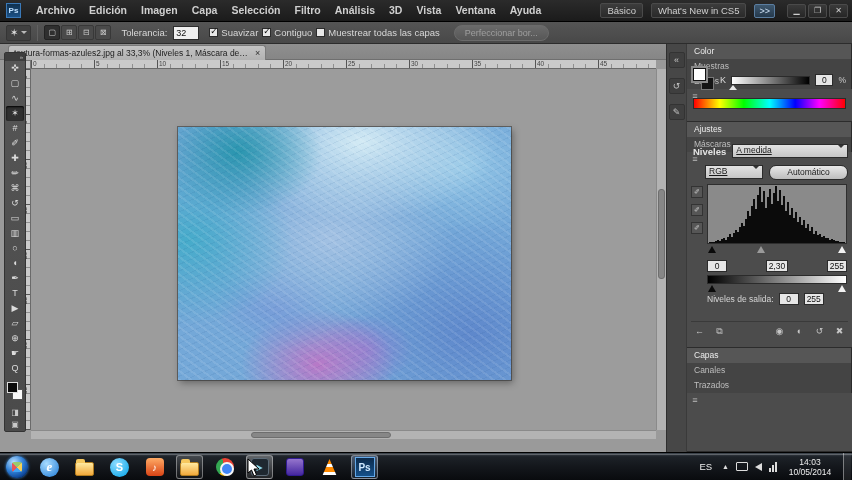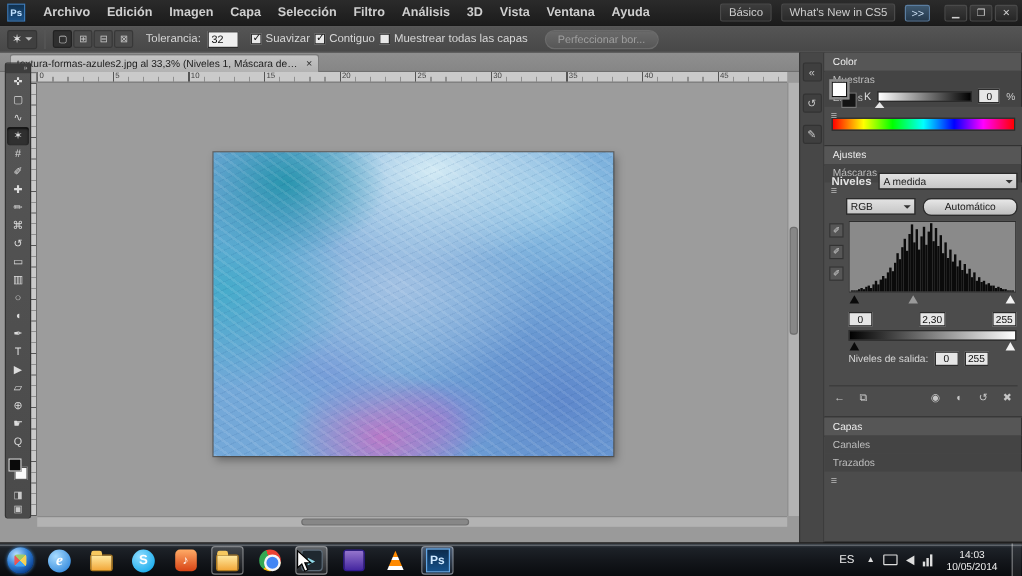--- a/index.html
+++ b/index.html
@@ -130,21 +130,21 @@
   .k-handle{position:absolute;left:-3px;top:8px;width:0;height:0;border-left:4px solid transparent;border-right:4px solid transparent;border-bottom:5px solid #e8e8e8;}
   .k-val{width:18px;height:12px;background:#e6e6e6;border:1px solid #2b2b2b;color:#111;font-size:8.5px;text-align:center;line-height:11px;}
   .k-unit{font-size:8.5px;color:#ccc;}
   .spectrum{height:11px;margin:2px 6px 0 6px;border:1px solid #2b2b2b;
     background:linear-gradient(to right,#f00 0%,#ff0 17%,#0f0 33%,#0ff 50%,#00f 67%,#f0f 83%,#f00 100%);}
 
   .adj-body{padding:4px 4px 2px 4px;color:#ddd;}
   .adj-row1{display:flex;align-items:center;gap:6px;height:18px;margin-bottom:3px;}
   .adj-title{font-size:9.5px;font-weight:bold;color:#e4e4e4;padding-left:2px;}
   .dropdown{height:14px;background:linear-gradient(#e2e2e2,#c6c6c6);border:1px solid #2b2b2b;color:#1a1a1a;
-    font-size:8.5px;display:flex;align-items:center;justify-content:space-between;padding:0 3px;gap:16px;}
+    font-size:8.5px;display:flex;justify-content:space-between;padding:0 3px;gap:16px;text-decoration:underline;}
   .dropdown .caret{border-top-color:#333;}
   .dd-preset{flex:1;}
   .adj-row2{display:flex;align-items:center;gap:6px;height:18px;margin:0 0 3px 14px;}
   .dd-chan{width:58px;}
   .auto-btn{flex:1;height:15px;border:1px solid #2b2b2b;border-radius:7px;background:linear-gradient(#e8e8e8,#bdbdbd);
     color:#1a1a1a;font-size:8.5px;font-family:"Liberation Sans",sans-serif;padding:0;}
   .hist-zone{position:relative;height:74px;}
   .dropper-col{position:absolute;left:0;top:2px;display:flex;flex-direction:column;gap:6px;}
   .dropper{width:12px;height:12px;background:#565656;border:1px solid #333;color:#cfcfcf;font-size:7px;display:flex;align-items:center;justify-content:center;}
   .hist{position:absolute;left:16px;top:0;width:140px;height:60px;background:#8a8a8a;border:1px solid #2e2e2e;

